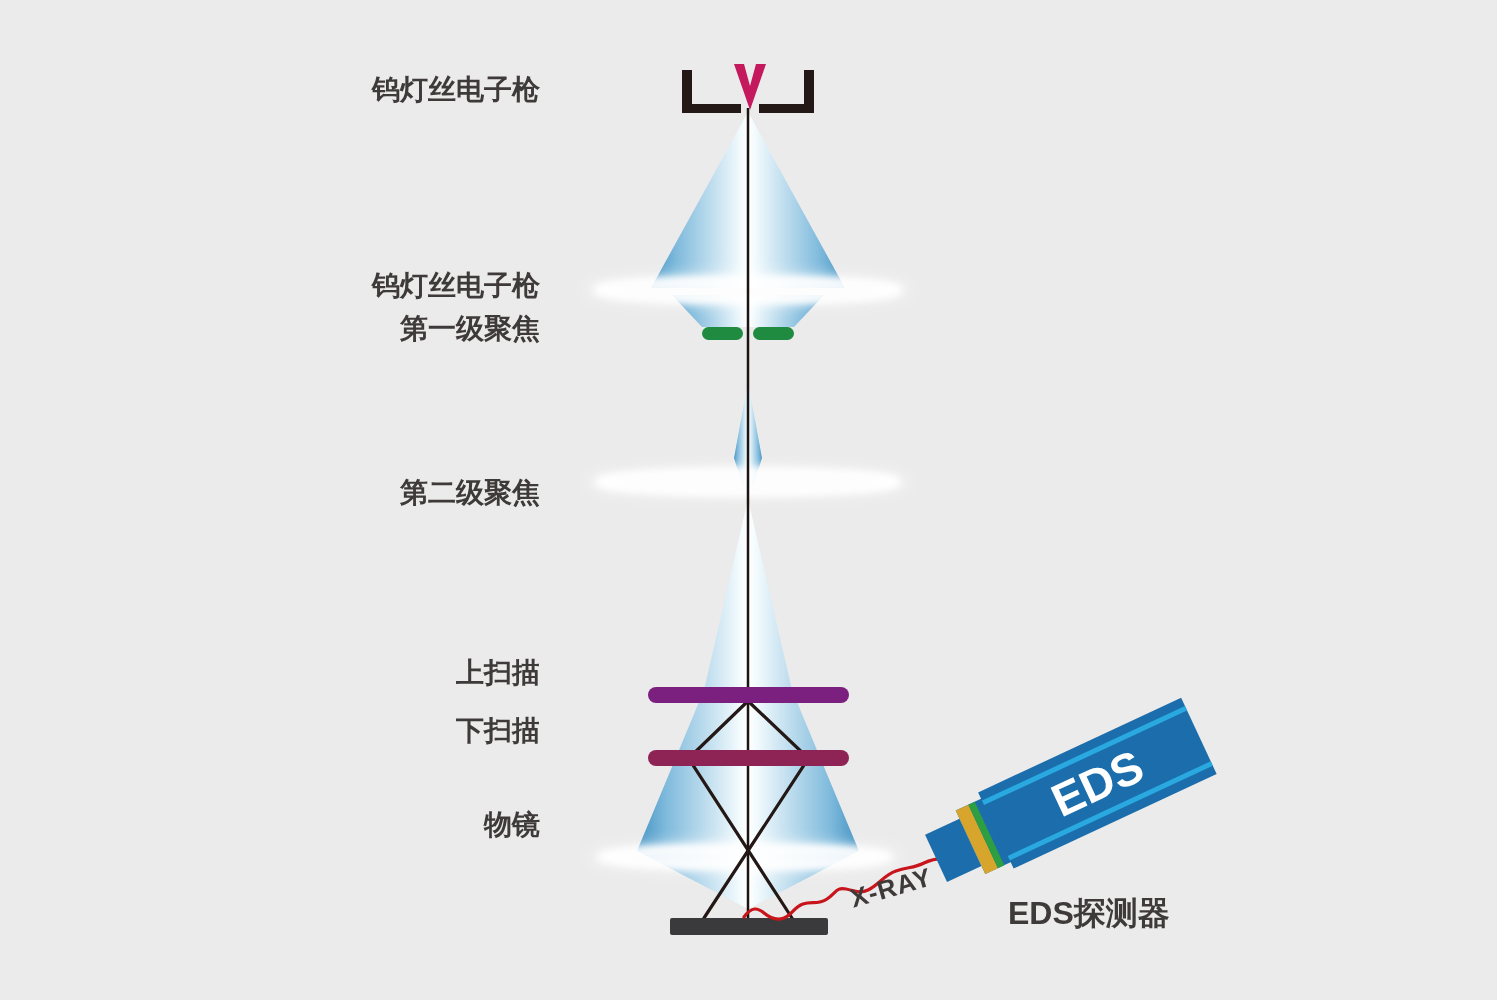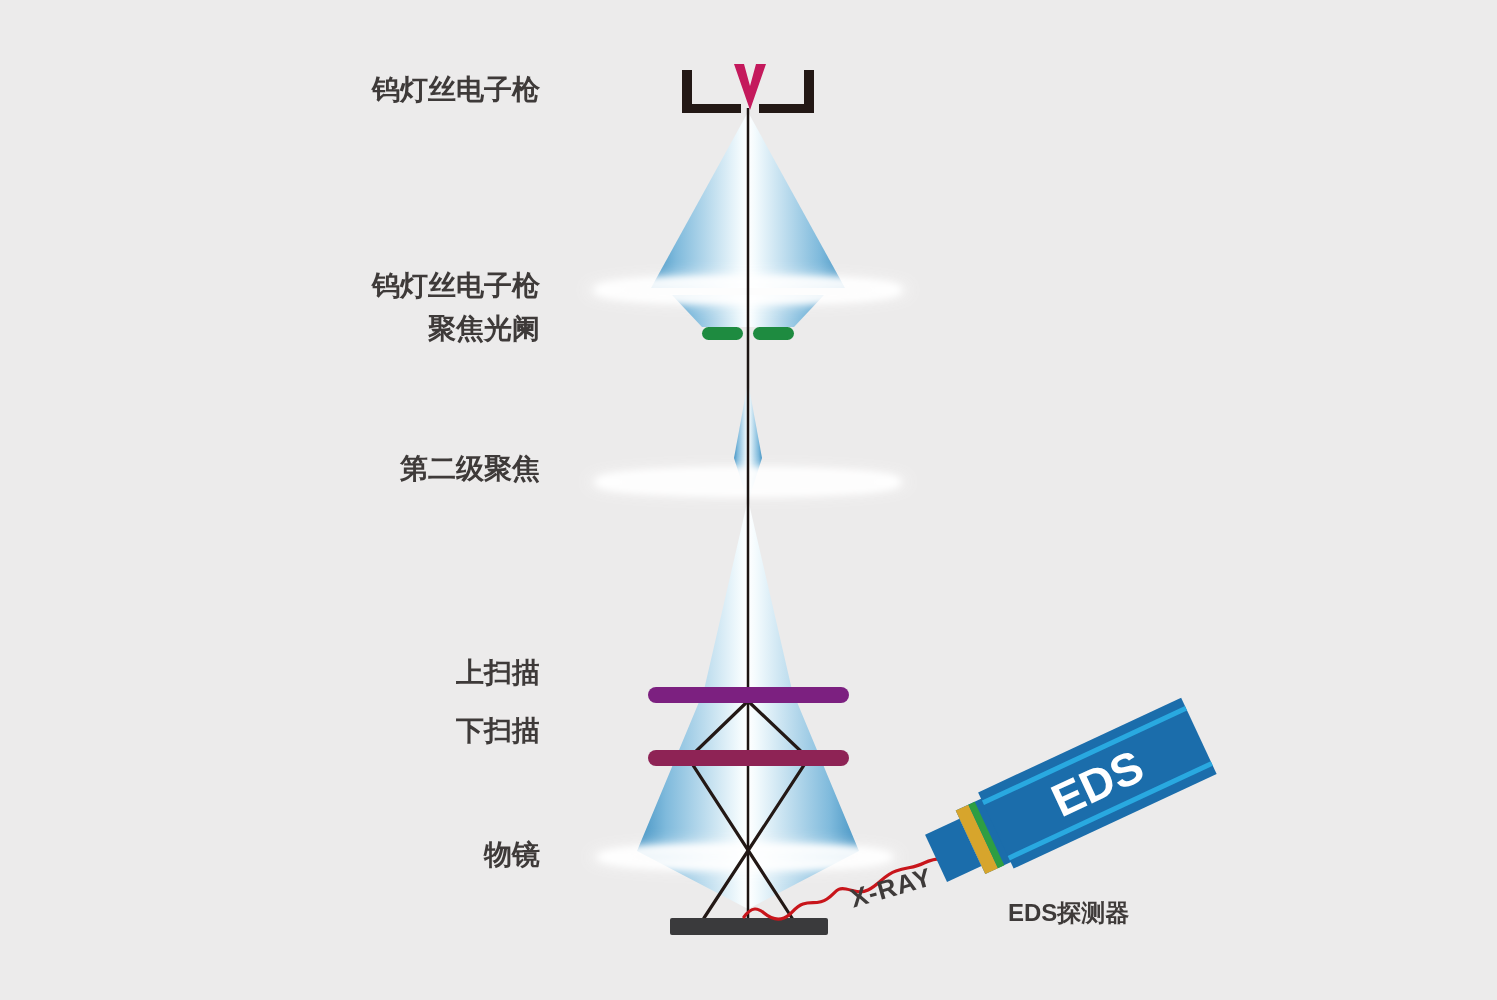--- a/index.html
+++ b/index.html
@@ -18,21 +18,21 @@
     right: 957px;
     font-size: 28px;
     font-weight: bold;
     color: #3E3A39;
     white-space: nowrap;
     line-height: 34px;
     text-align: left;
   }
   .free-label {
     position: absolute;
-    font-size: 24px;
+    font-size: 32px;
     font-weight: bold;
     color: #3E3A39;
     white-space: nowrap;
     line-height: 34px;
   }
   .xray-label {
     position: absolute;
     left: 851px;
     top: 884px;
     font-size: 26px;
@@ -128,23 +128,23 @@
       <rect x="-98" y="-35" width="7" height="70" fill="#2E9E42"></rect>
       <rect x="-84" y="-42" width="224" height="84" fill="#1B6DAB"></rect>
       <rect x="-84" y="-33" width="224" height="5" fill="#29A9E0"></rect>
       <rect x="-84" y="28" width="224" height="5" fill="#29A9E0"></rect>
       <text x="28" y="16" text-anchor="middle" font-family="Liberation Sans, sans-serif" font-size="46" font-weight="bold" fill="#FFFFFF">EDS</text>
     </g>
   </svg>
 
   <div class="side-label" style="top:73px">钨灯丝电子枪</div>
   <div class="side-label" style="top:269px">钨灯丝电子枪</div>
-  <div class="side-label" style="top:312px">聚焦光阑</div>
-  <div class="side-label" style="top:452px">第二级聚焦</div>
+  <div class="side-label" style="top:312px">第一级聚焦</div>
+  <div class="side-label" style="top:476px">第二级聚焦</div>
   <div class="side-label" style="top:656px">上扫描</div>
   <div class="side-label" style="top:714px">下扫描</div>
-  <div class="side-label" style="top:838px">物镜</div>
+  <div class="side-label" style="top:808px">物镜</div>
 
   <div class="xray-label">X-RAY</div>
 
   <div class="free-label eds-label">EDS探测器</div>
 
 </div>
 
 </body></html>

